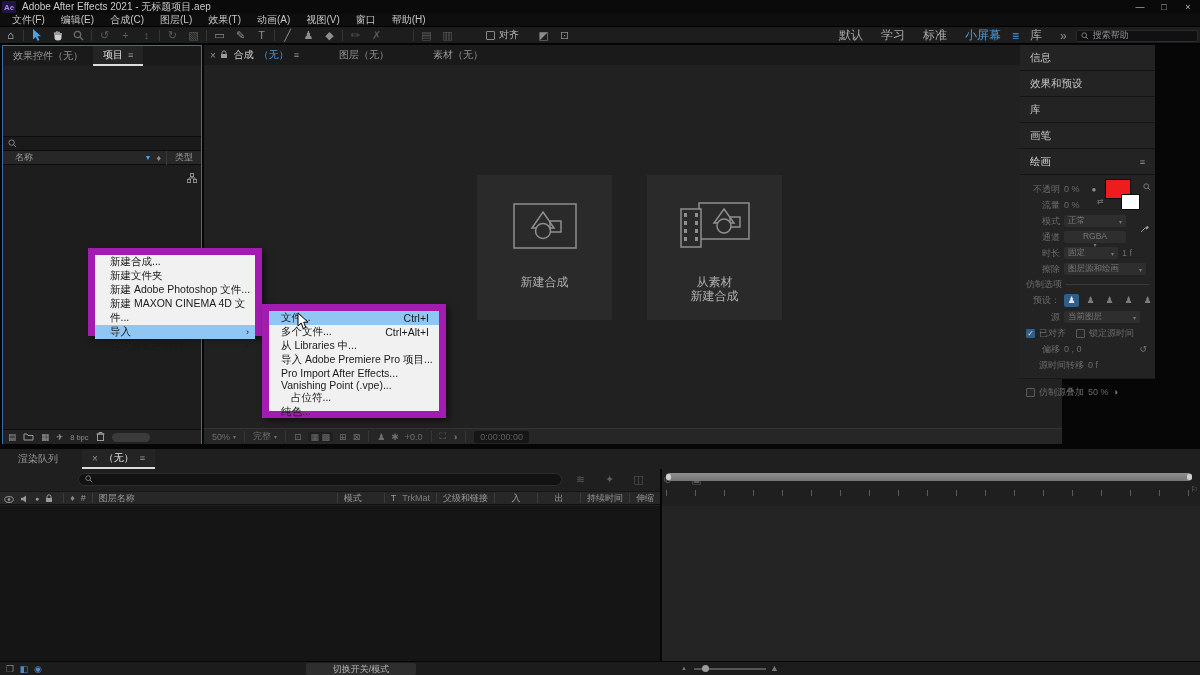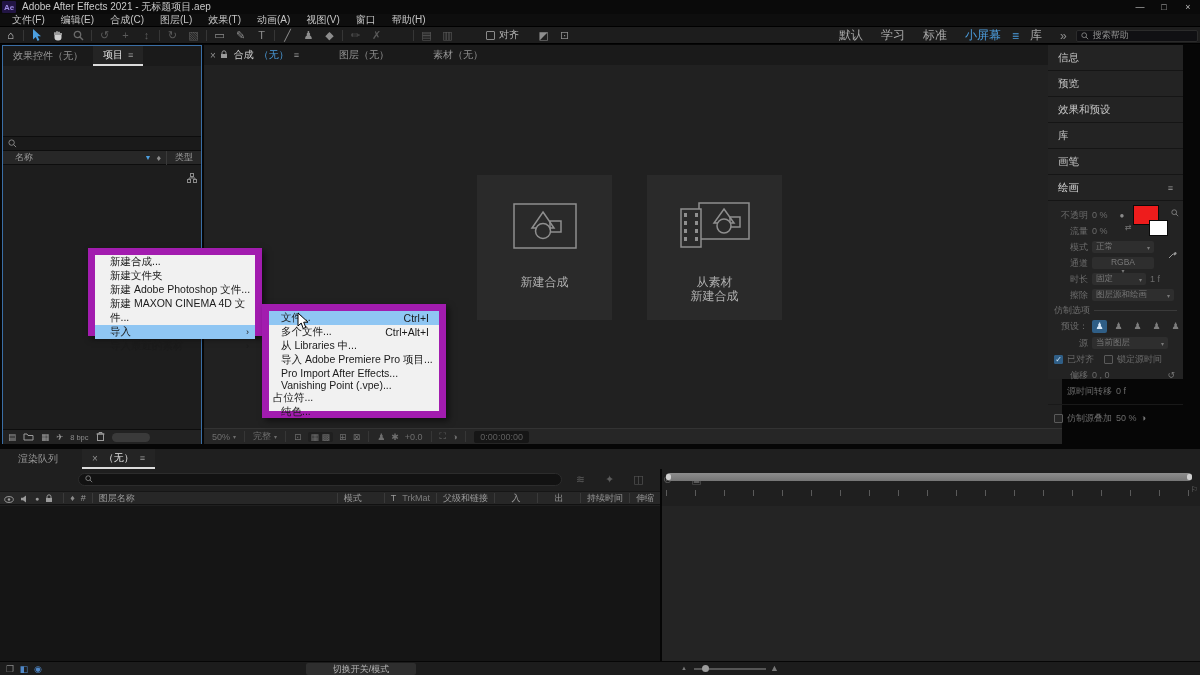--- a/index.html
+++ b/index.html
@@ -277,26 +277,23 @@
     <span>✱</span>
     <span>+0.0</span>
     <span class="tbsep"></span>
     <span>⛶</span>
     <span>◑</span>
     <span class="tbsep"></span>
     <span class="timecode">0:00:00:00</span>
   </div>
 </div>
 
-<div class="panel" style="left:1048px;top:45px;width:135px;height:334px;background:#232323;">
+<div class="panel" style="left:1020px;top:45px;width:135px;height:334px;background:#232323;">
   <div class="sb-row">
       <span>信息</span>
-    </div>
-  <div class="sb-row">
-      <span>预览</span>
     </div>
   <div class="sb-row">
       <span>效果和预设</span>
     </div>
   <div class="sb-row">
       <span>库</span>
     </div>
   <div class="sb-row">
       <span>画笔</span>
     </div>
@@ -530,21 +527,21 @@
     </div>
   <div class="cmenu-item" style="padding-left:12px;">
       <span>导入 Adobe Premiere Pro 项目...</span>
     </div>
   <div class="cmenu-item" style="padding-left:12px;">
       <span>Pro Import After Effects...</span>
     </div>
   <div class="cmenu-item" style="padding-left:12px;">
       <span>Vanishing Point (.vpe)...</span>
     </div>
-  <div class="cmenu-item" style="padding-left:4px;">
+  <div class="cmenu-item" style="padding-left:22px;">
       <span>占位符...</span>
     </div>
   <div class="cmenu-item" style="padding-left:12px;">
       <span>纯色...</span>
     </div>
 </div>
 
 <div class="cursor" style="left:297px;top:312px;">
   <svg width="13" height="18" viewBox="0 0 13 18">
       <path d="M1 1 L1 14 L4.2 11 L6.2 16.5 L8.8 15.4 L6.7 10.2 L11 10.2 Z" fill="#fff" stroke="#000" stroke-width="1"></path>

